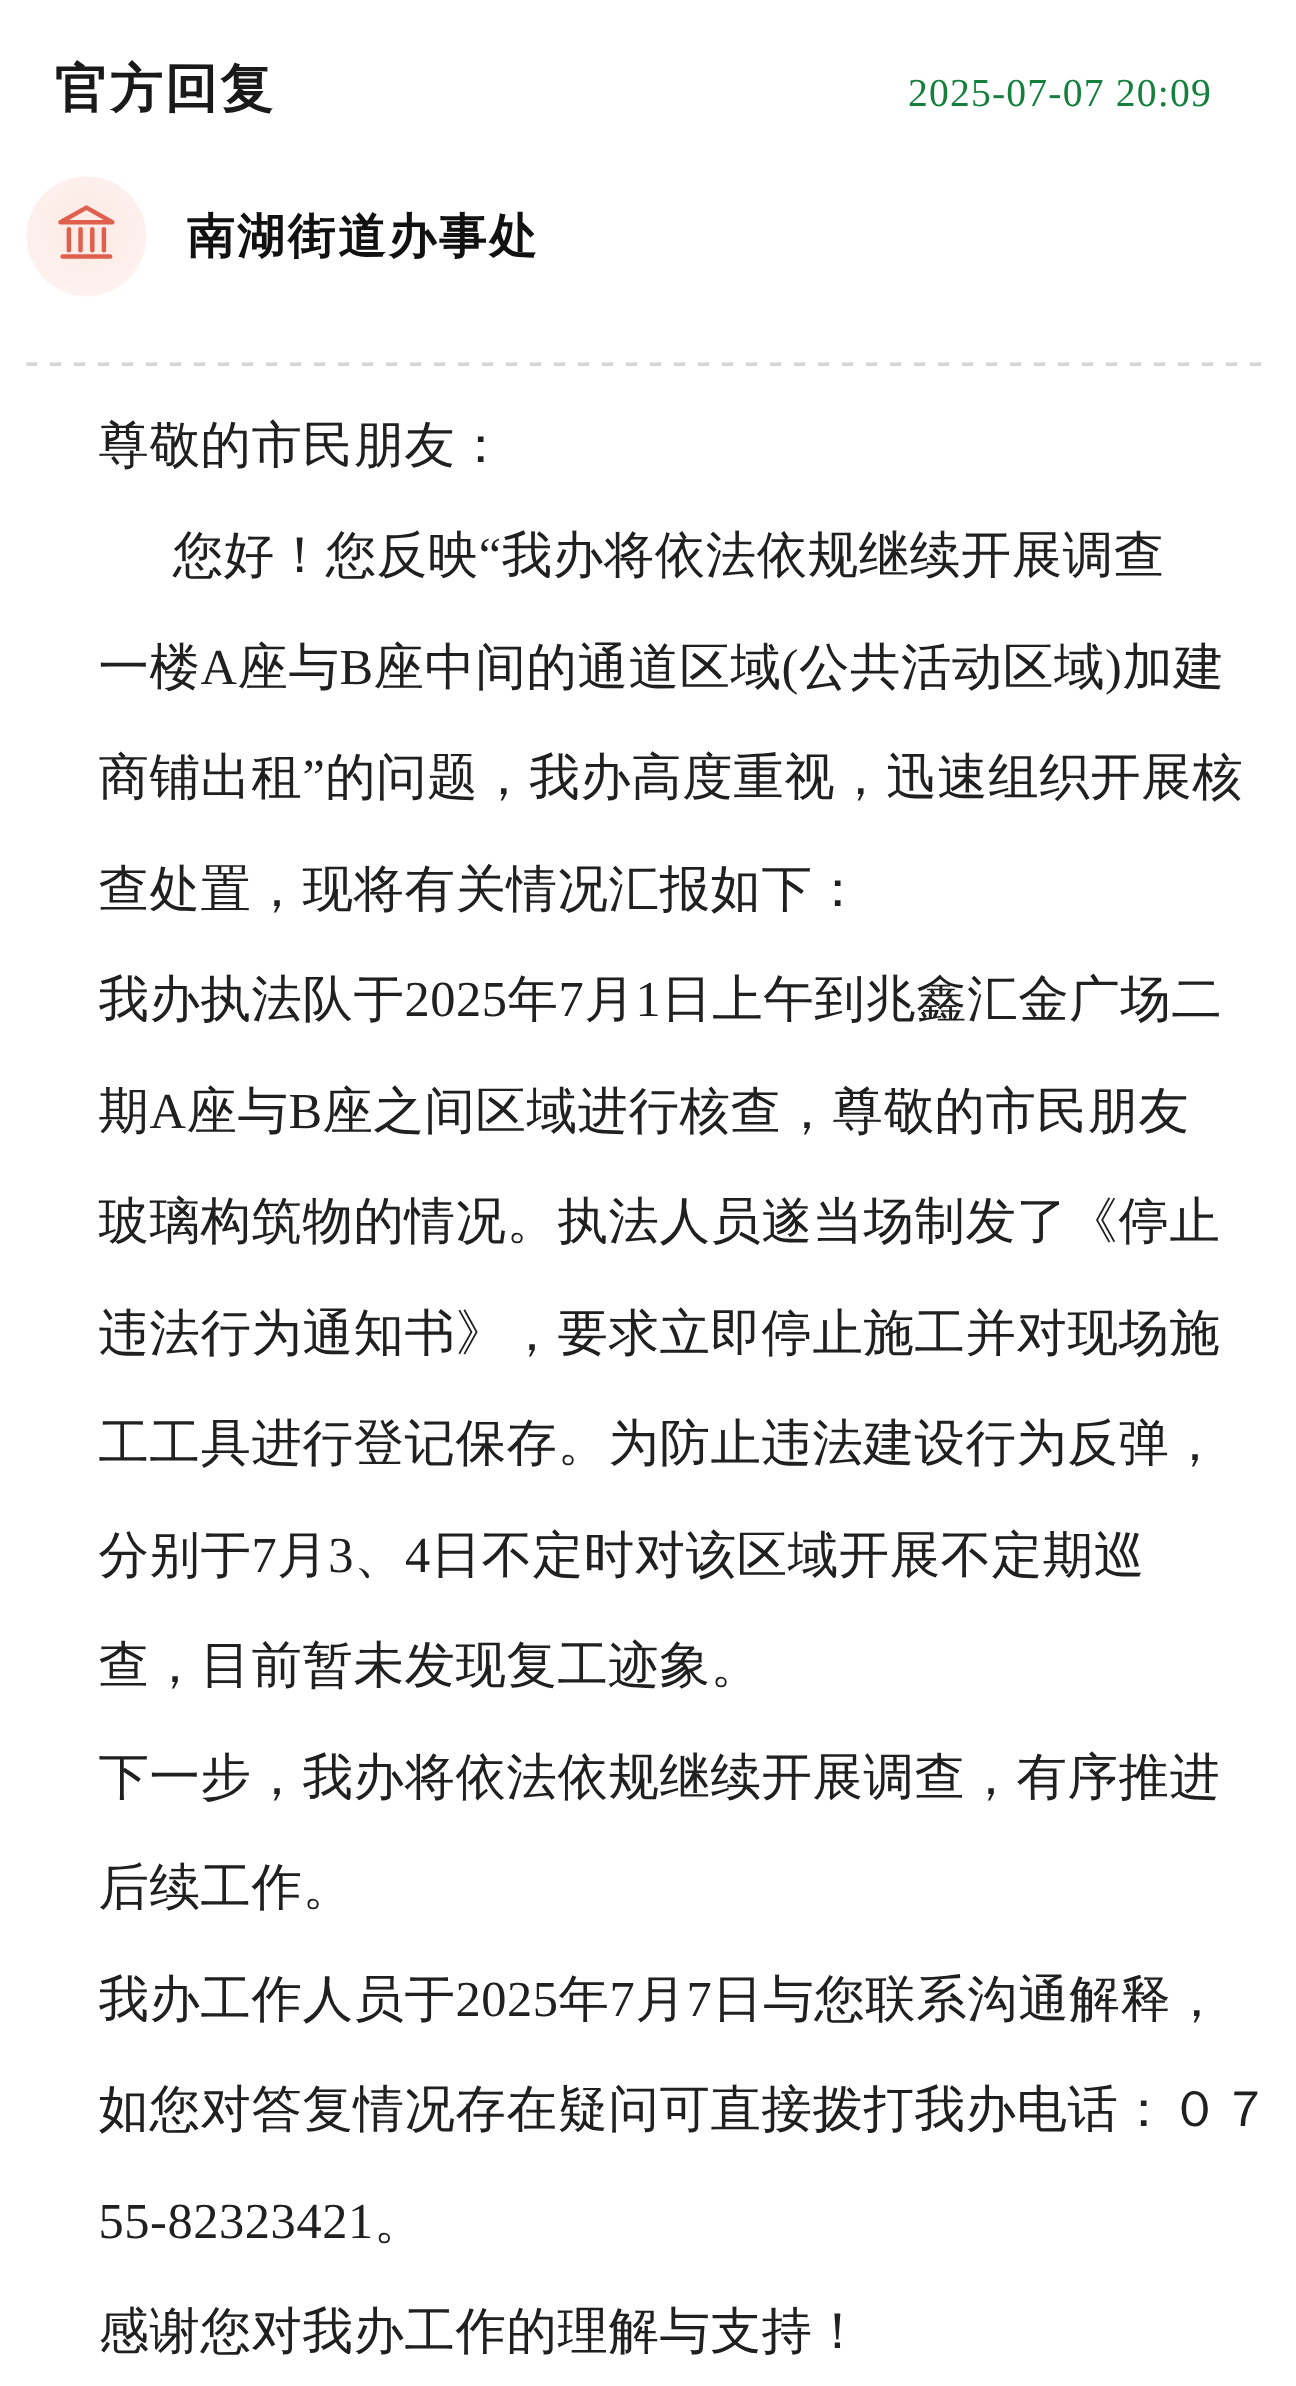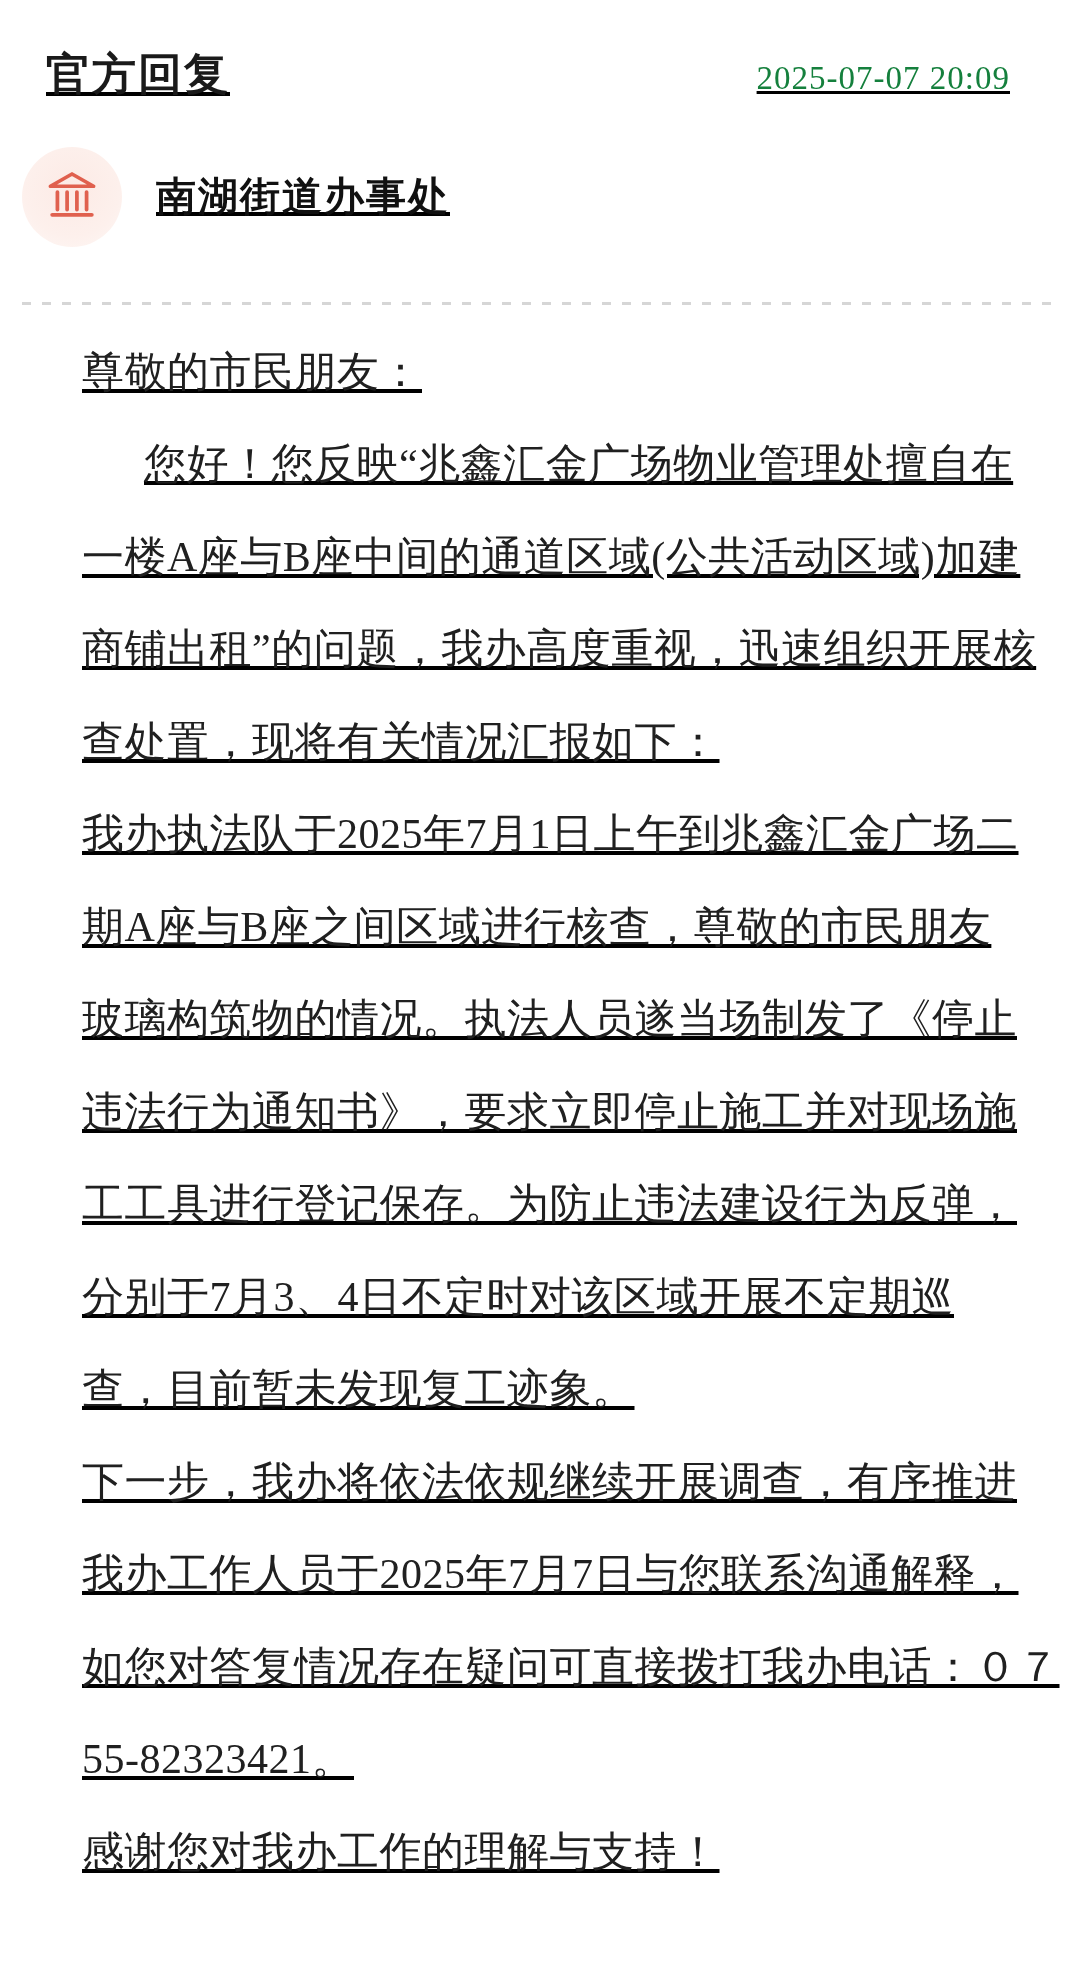--- a/index.html
+++ b/index.html
@@ -8,21 +8,20 @@
     height: 1988px;
     background: #ffffff;
     font-family: "Liberation Serif", "DejaVu Serif", serif;
     overflow: hidden;
   }
   .page {
     position: relative;
     width: 1080px;
     height: 1988px;
     background: #ffffff;
-    text-decoration: underline;
   }
   
   .header-row {
     display: flex;
     justify-content: space-between;
     align-items: baseline;
     padding: 48px 70px 0 46px;
   }
   .page-title {
     font-family: "Liberation Sans", "DejaVu Sans", sans-serif;
@@ -108,31 +107,32 @@
         </svg>
       </span>
     </div>
     <div class="dept-name">南湖街道办事处</div>
   </div>
 
   <div class="divider"></div>
 
   <div class="reply-body">
       <div class="body-line">尊敬的市民朋友：</div>
-      <div class="body-line indent">您好！您反映“兆鑫汇金广场物业管理处擅自在</div>
+      <div class="body-line indent">您好！您反映“我办将依法依规继续开展调查</div>
       <div class="body-line">一楼A座与B座中间的通道区域(公共活动区域)加建</div>
       <div class="body-line">商铺出租”的问题，我办高度重视，迅速组织开展核</div>
       <div class="body-line">查处置，现将有关情况汇报如下：</div>
       <div class="body-line">我办执法队于2025年7月1日上午到兆鑫汇金广场二</div>
       <div class="body-line">期A座与B座之间区域进行核查，尊敬的市民朋友</div>
       <div class="body-line">玻璃构筑物的情况。执法人员遂当场制发了《停止</div>
       <div class="body-line">违法行为通知书》，要求立即停止施工并对现场施</div>
       <div class="body-line">工工具进行登记保存。为防止违法建设行为反弹，</div>
       <div class="body-line">分别于7月3、4日不定时对该区域开展不定期巡</div>
       <div class="body-line">查，目前暂未发现复工迹象。</div>
       <div class="body-line">下一步，我办将依法依规继续开展调查，有序推进</div>
+      <div class="body-line">后续工作。</div>
       <div class="body-line">我办工作人员于2025年7月7日与您联系沟通解释，</div>
       <div class="body-line">如您对答复情况存在疑问可直接拨打我办电话：０７</div>
       <div class="body-line">55-82323421。</div>
       <div class="body-line">感谢您对我办工作的理解与支持！</div>
     </div>
 
 </div>
 
 </body></html>

